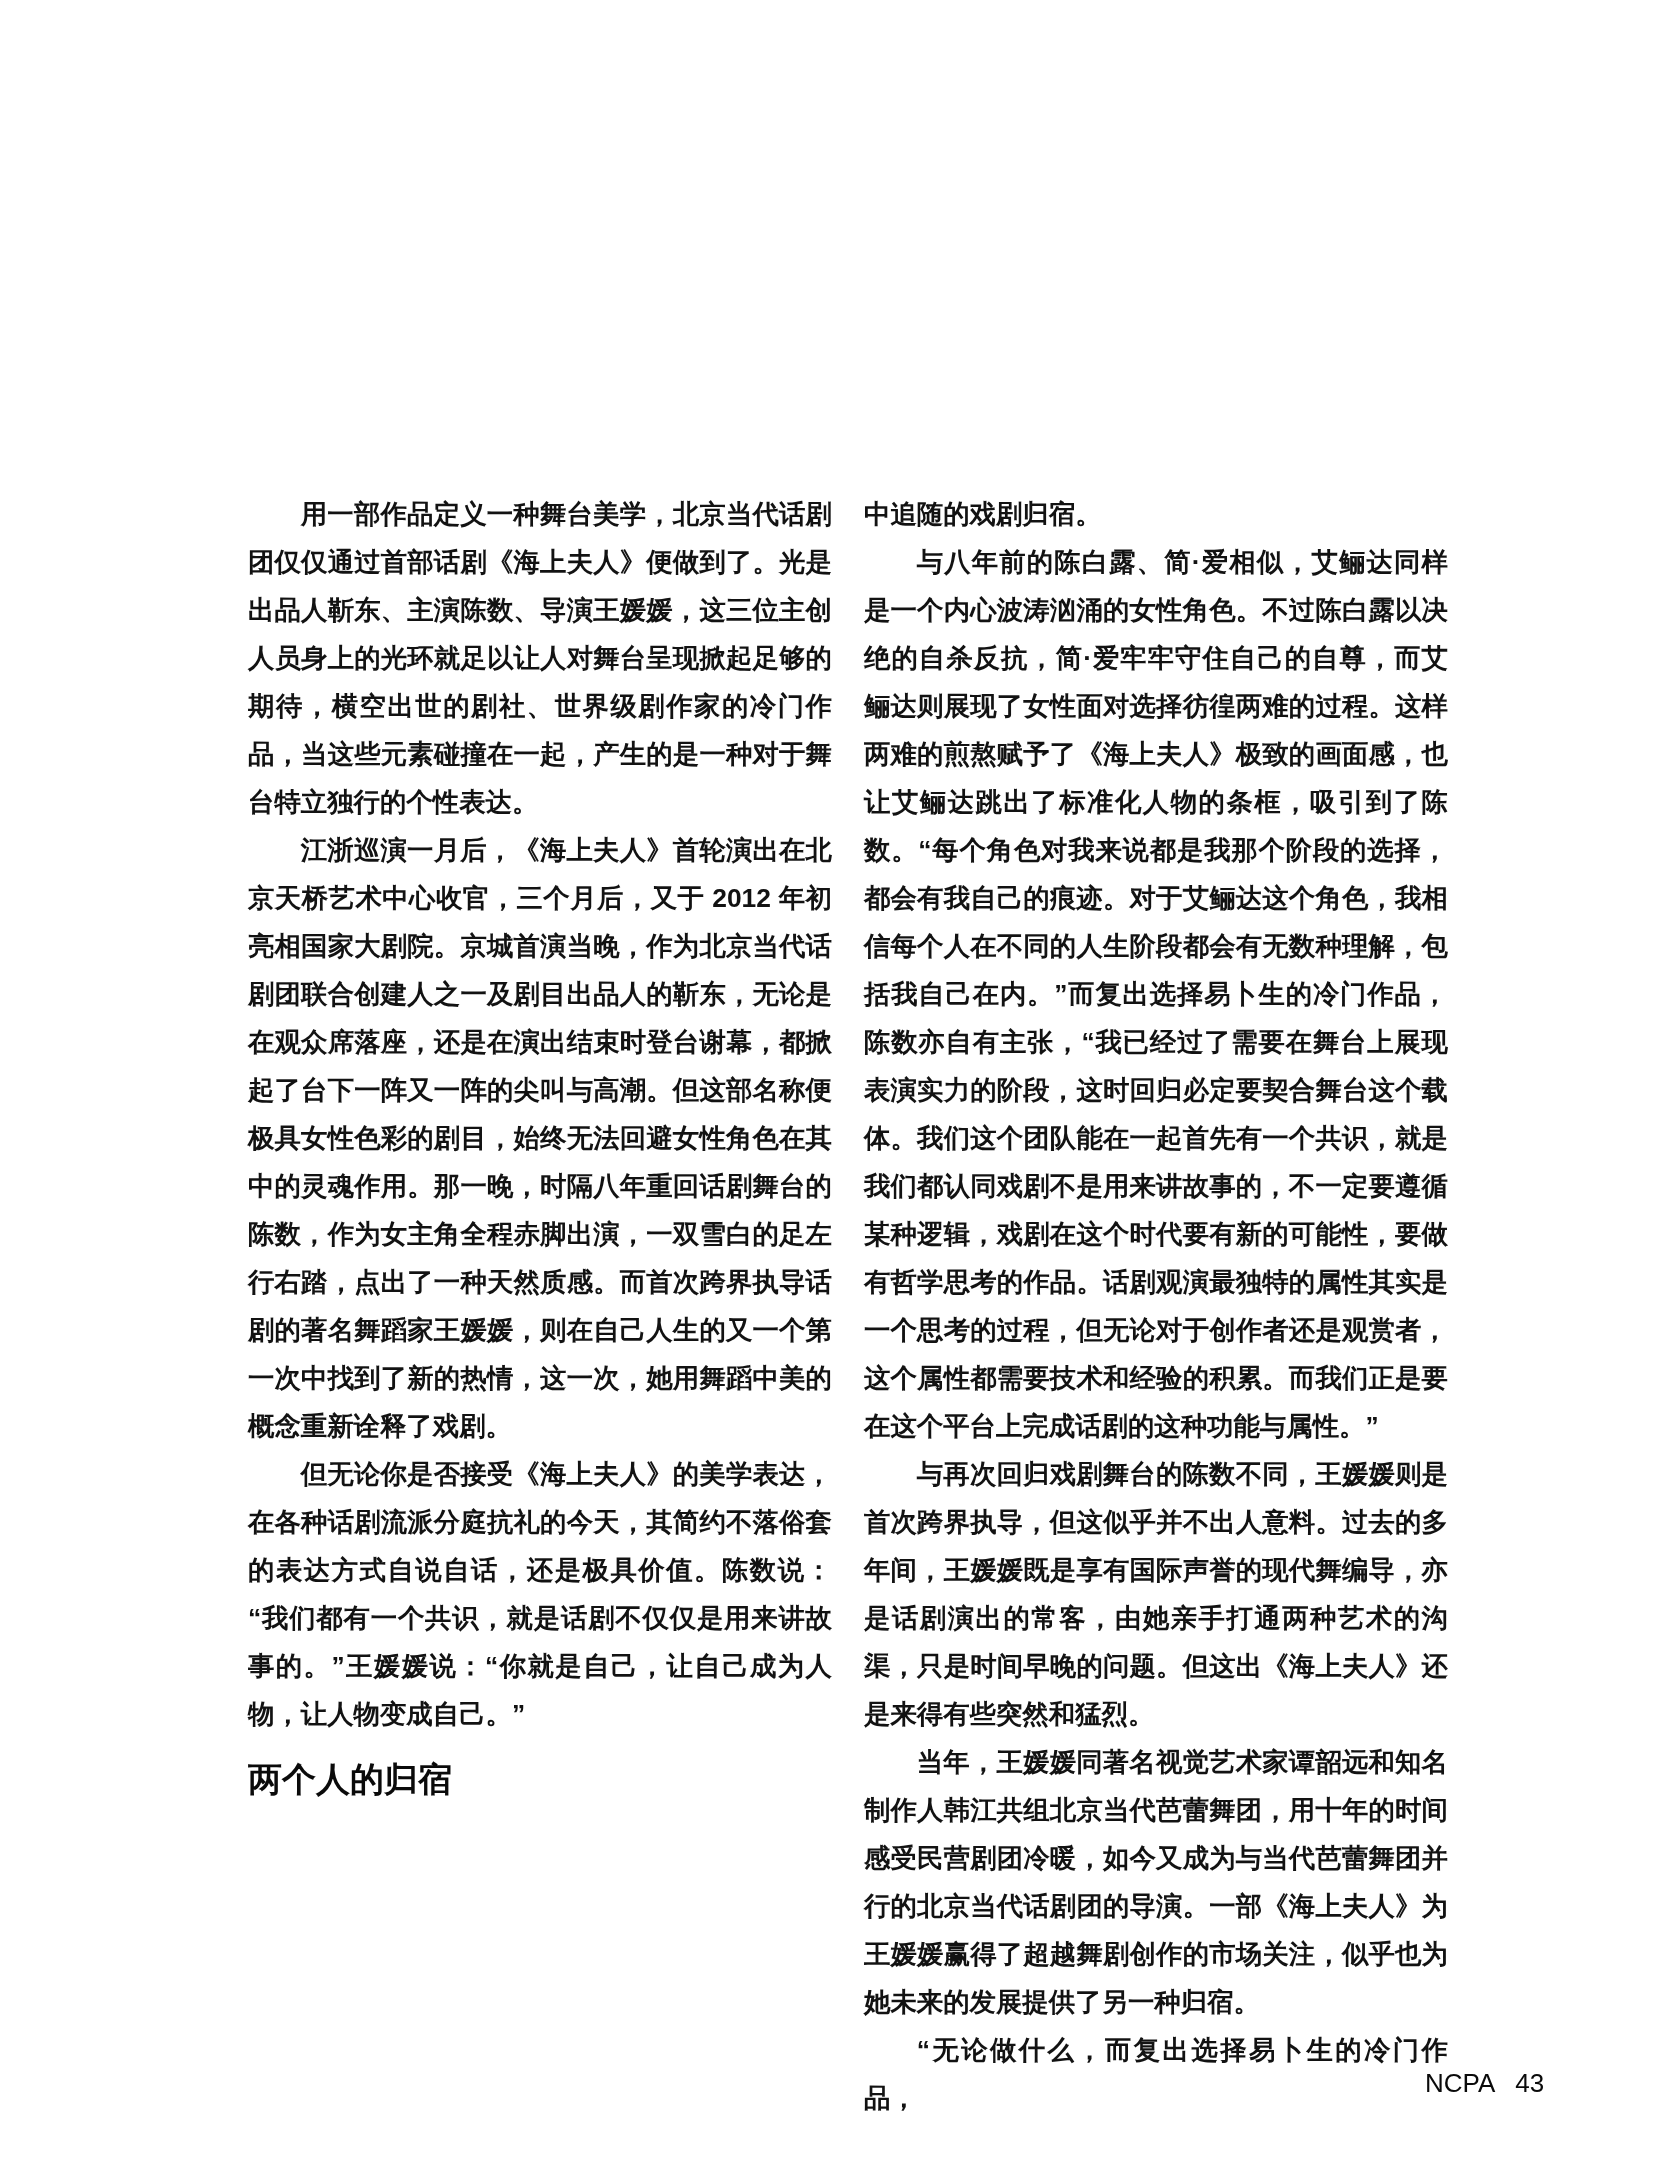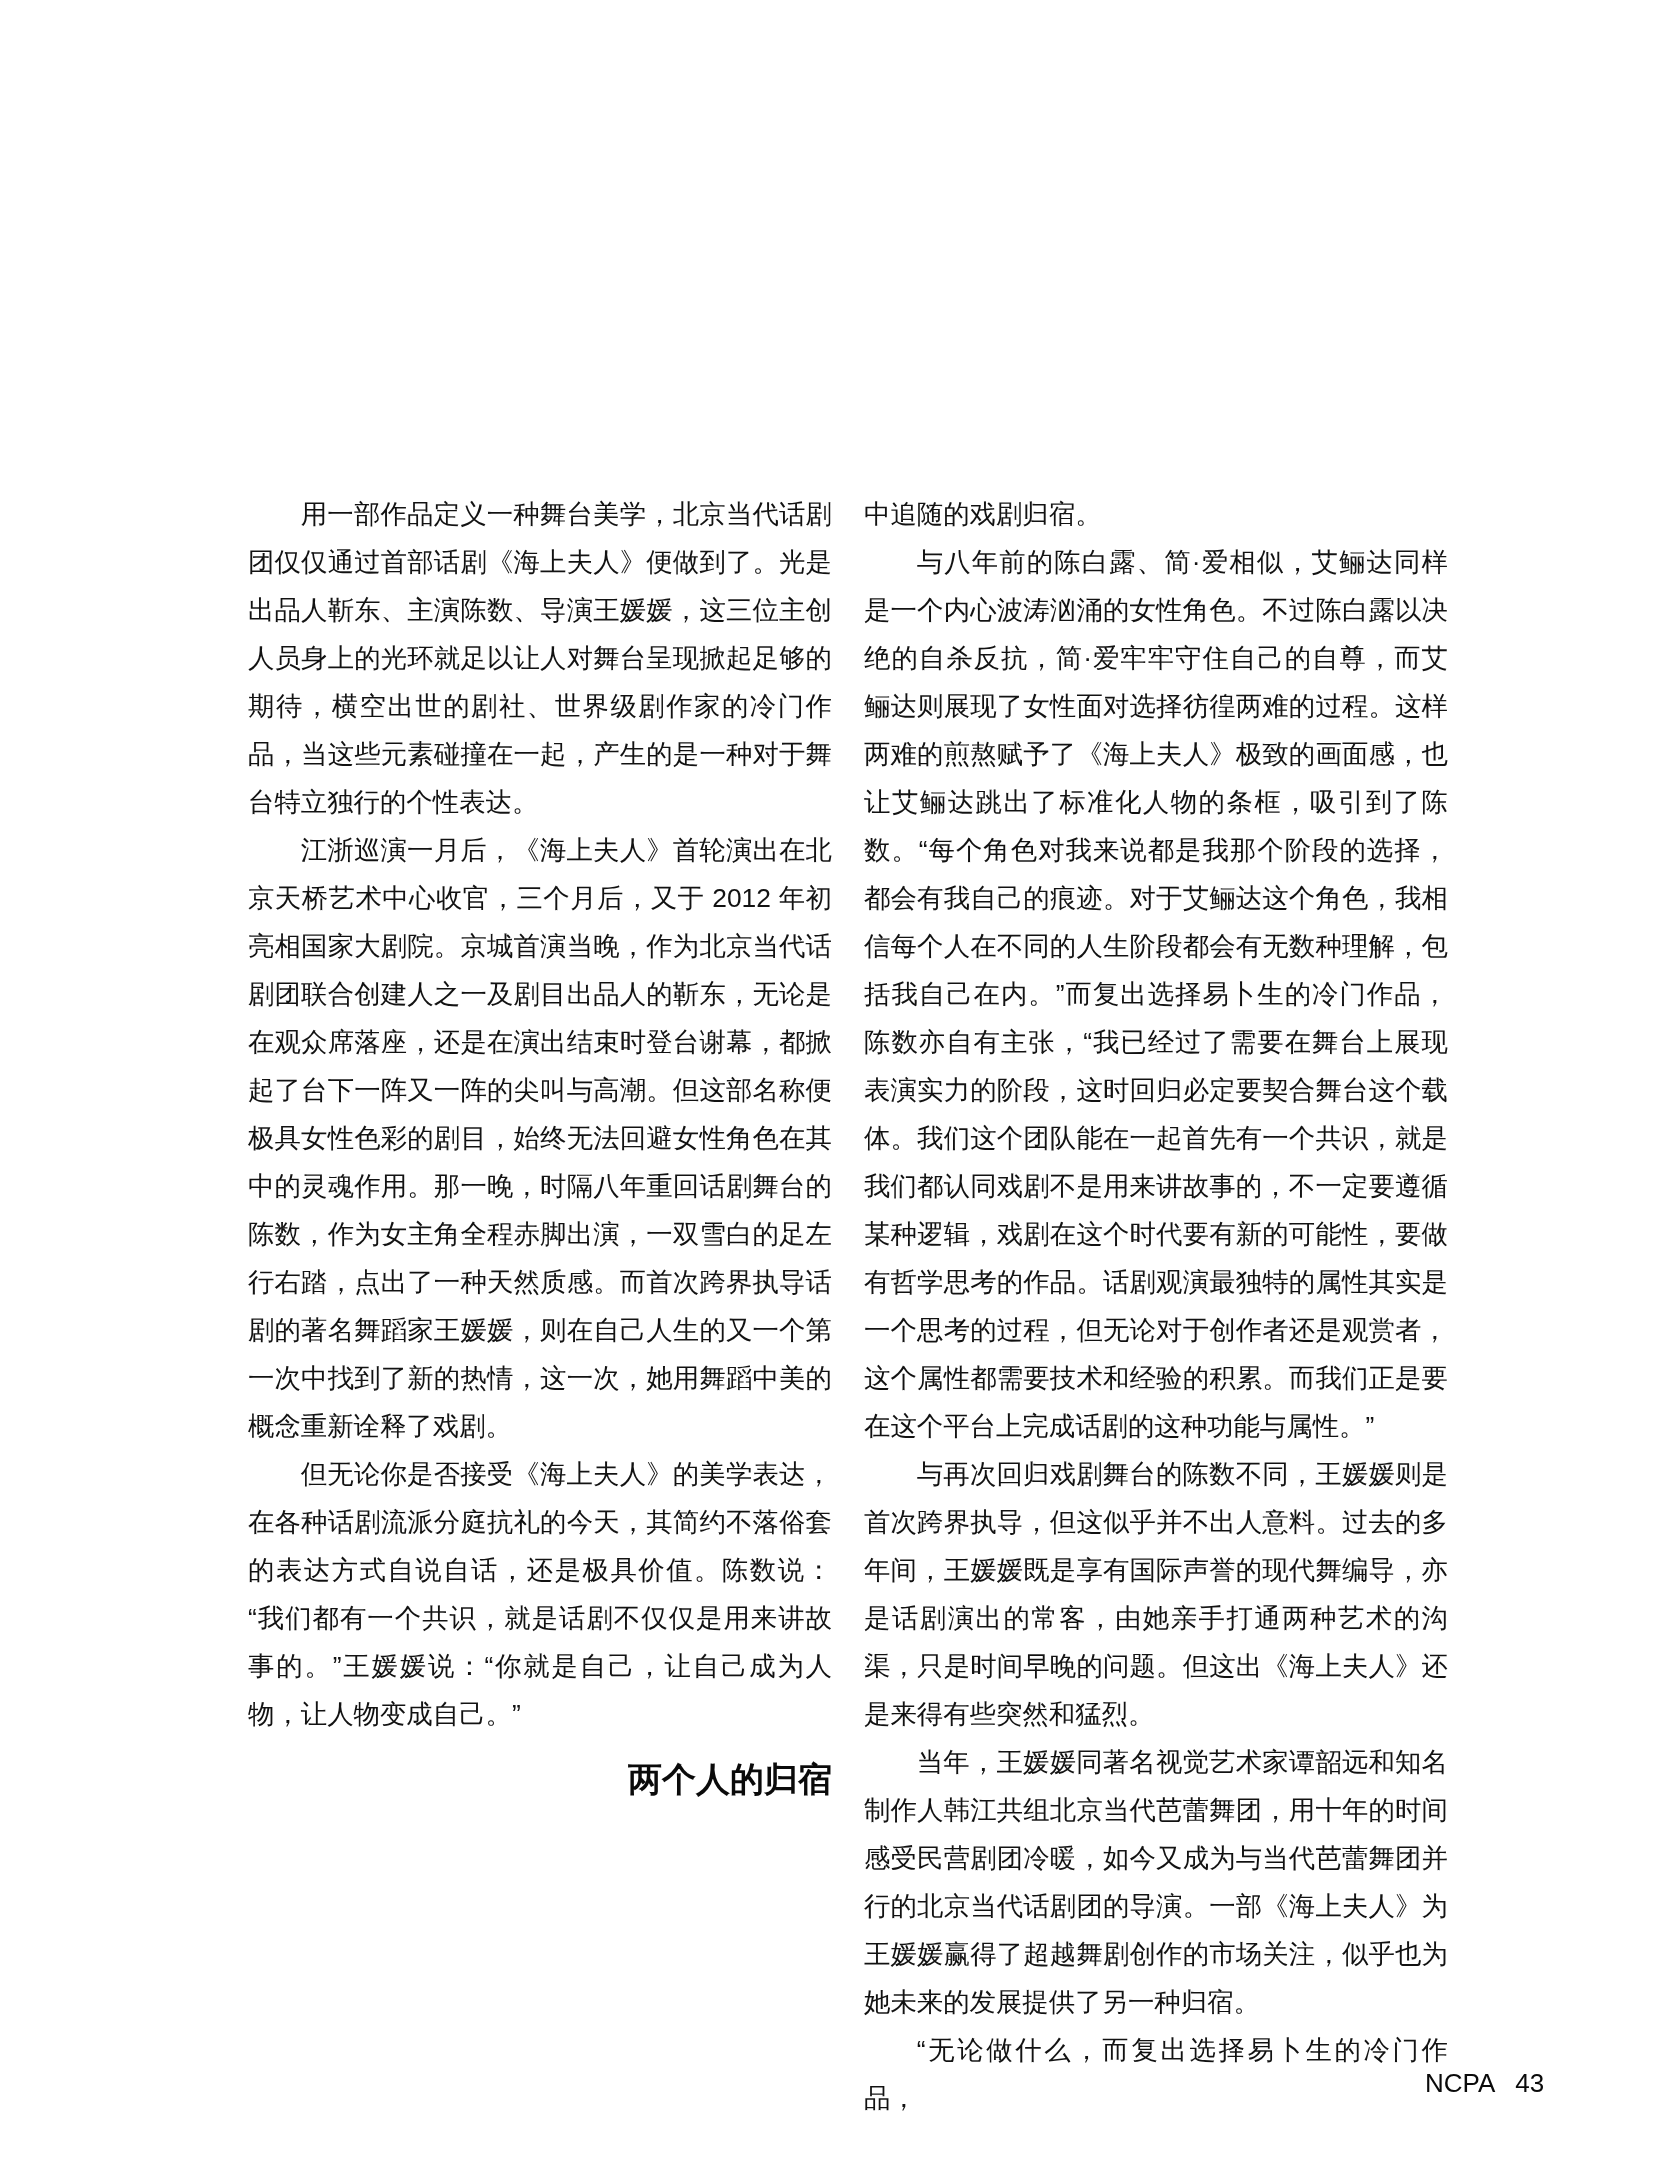--- a/index.html
+++ b/index.html
@@ -23,28 +23,29 @@
     line-height: 48px;
     text-align: justify;
     letter-spacing: 0;
     color: #121212;
   }
   .col-left  { left: 248px; }
   .col-right { left: 864px; }
   .para {
     margin: 0;
     padding: 0;
+    font-weight: bold;
   }
   .para.indent { text-indent: 2em; }
   .section-heading {
     margin: 20px 0 38px 0;
     font-size: 34px;
     line-height: 42px;
     font-weight: 700;
-    text-align: right;
+    text-align: left;
     text-indent: 0;
     color: #0a0a0a;
   }
   .folio {
     position: absolute;
     left: 1425px;
     top: 2066px;
     font-size: 26px;
     line-height: 34px;
     color: #0a0a0a;

